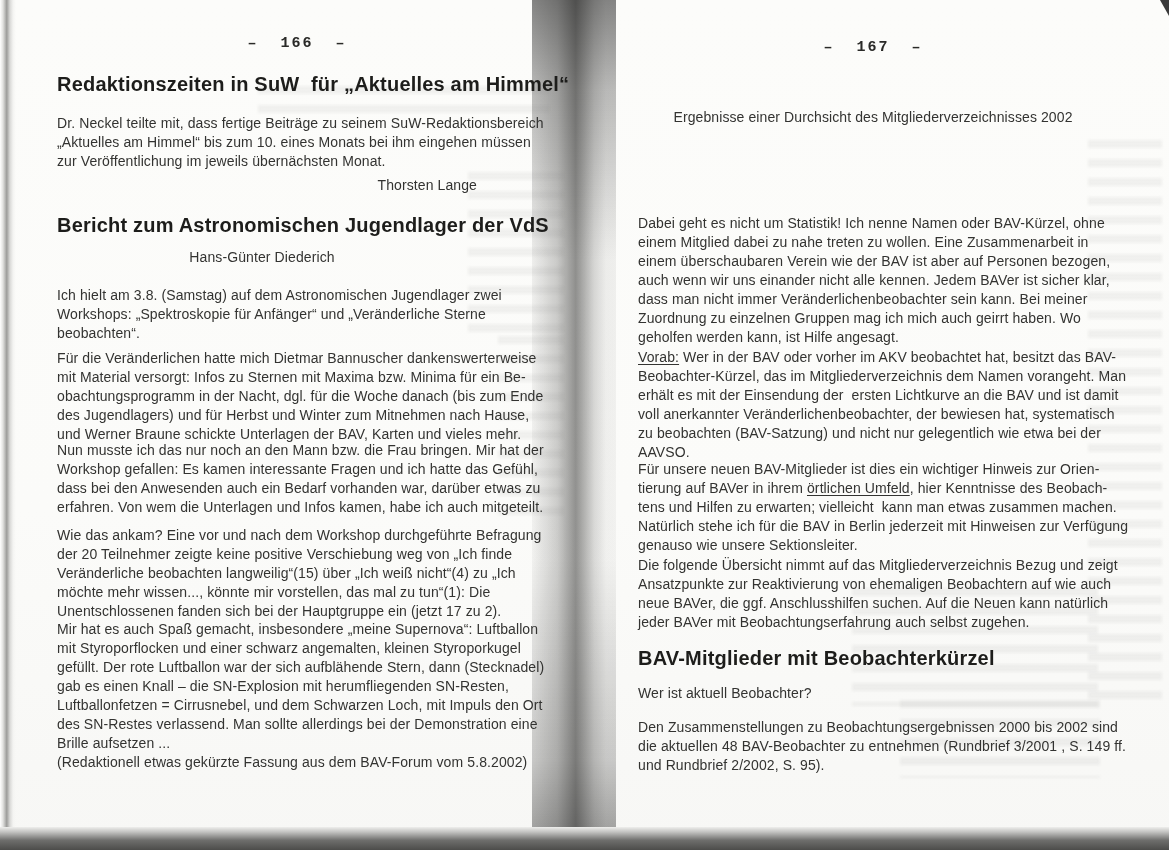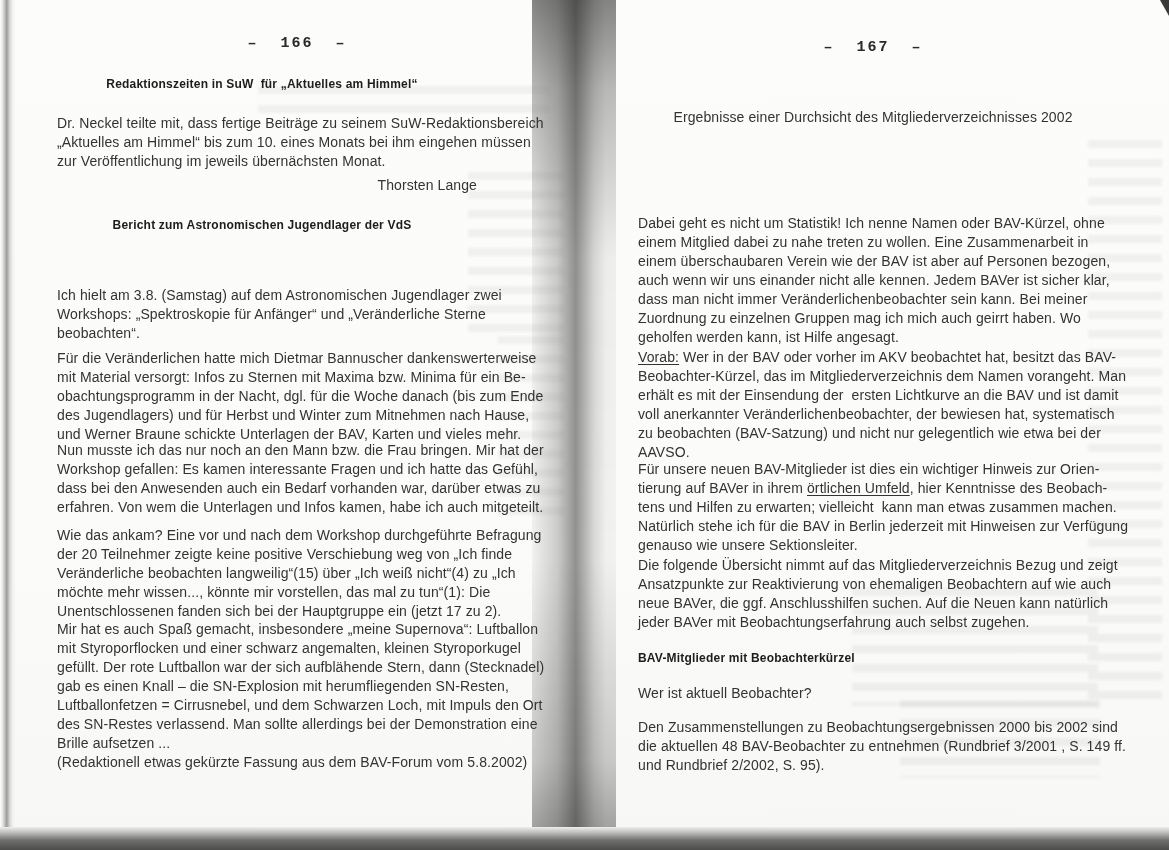--- a/index.html
+++ b/index.html
@@ -44,21 +44,21 @@
   .g3{left:498px;top:336px;width:66px;height:180px;}
   .g4{left:1088px;top:140px;width:74px;height:570px;}
   .g5{left:852px;top:588px;width:246px;height:118px;}
   .g6{left:900px;top:700px;width:200px;height:78px;}
   
   .page{position:absolute;top:0;height:850px;z-index:2;}
   #page-left{left:57px;width:510px;}
   #page-right{left:638px;width:470px;}
   .abs{position:absolute;left:0;white-space:pre;}
   .body-text{font-size:14px;line-height:19px;letter-spacing:.1px;color:#333331;margin:0;}
-  .heading{font-size:12px;line-height:19px;font-weight:bold;color:#1d1d1b;letter-spacing:.2px;margin:0;}
+  .heading{font-size:20px;line-height:19px;font-weight:bold;color:#1d1d1b;letter-spacing:.2px;margin:0;}
   .pagenum{font-family:"Liberation Mono", monospace;font-weight:bold;font-size:15px;letter-spacing:2px;color:#2a2a28;}
   .center-410{width:410px;text-align:center;}
   .center-480{width:480px;text-align:center;}
   .center-full{width:100%;text-align:center;}
   .sig{width:420px;text-align:right;}
   .u{text-decoration:underline;text-underline-offset:2px;}
   
   .l-num{top:35px;}  .l-h1{top:75px;}   .l-p1{top:114px;} .l-sig{top:176px;}
   .l-h2{top:216px;}  .l-author{top:248px;}
   .l-p2{top:286px;}  .l-p3{top:349px;}  .l-p4{top:441px;}
@@ -92,20 +92,21 @@
     <h1 class="abs l-h1 center-410 heading">Redaktionszeiten in SuW  für „Aktuelles am Himmel“</h1>
 
     <p class="abs l-p1 body-text">Dr. Neckel teilte mit, dass fertige Beiträge zu seinem SuW-Redaktionsbereich
 „Aktuelles am Himmel“ bis zum 10. eines Monats bei ihm eingehen müssen
 zur Veröffentlichung im jeweils übernächsten Monat.</p>
 
     <div class="abs l-sig sig body-text">Thorsten Lange</div>
 
     <h2 class="abs l-h2 center-410 heading">Bericht zum Astronomischen Jugendlager der VdS</h2>
 
+    <div class="abs l-author center-410 body-text">Hans-Günter Diederich</div>
 
     <p class="abs l-p2 body-text">Ich hielt am 3.8. (Samstag) auf dem Astronomischen Jugendlager zwei
 Workshops: „Spektroskopie für Anfänger“ und „Veränderliche Sterne
 beobachten“.</p>
     <p class="abs l-p3 body-text">Für die Veränderlichen hatte mich Dietmar Bannuscher dankenswerterweise
 mit Material versorgt: Infos zu Sternen mit Maxima bzw. Minima für ein Be-
 obachtungsprogramm in der Nacht, dgl. für die Woche danach (bis zum Ende
 des Jugendlagers) und für Herbst und Winter zum Mitnehmen nach Hause,
 und Werner Braune schickte Unterlagen der BAV, Karten und vieles mehr.</p>
     <p class="abs l-p4 body-text">Nun musste ich das nur noch an den Mann bzw. die Frau bringen. Mir hat der

